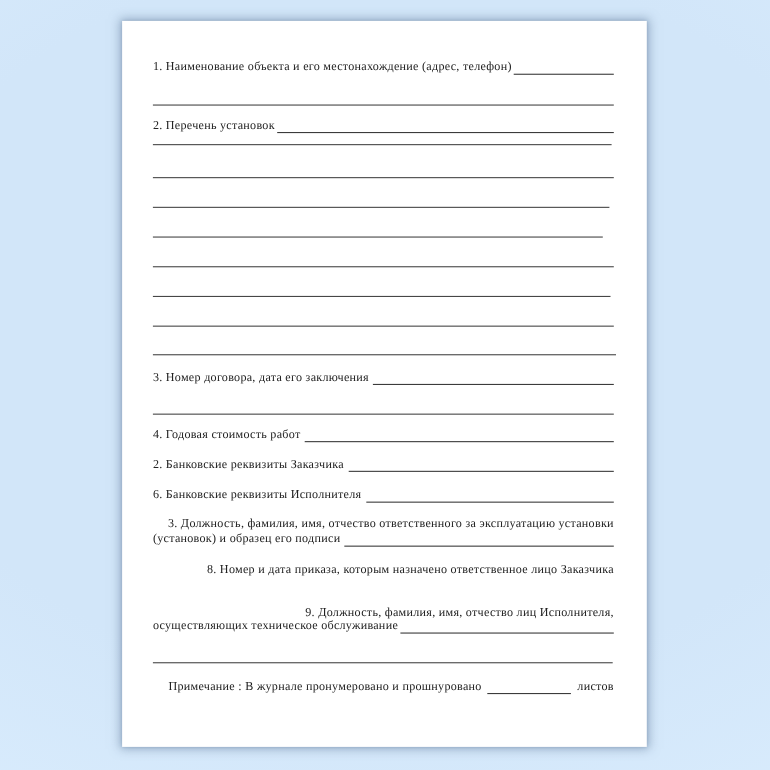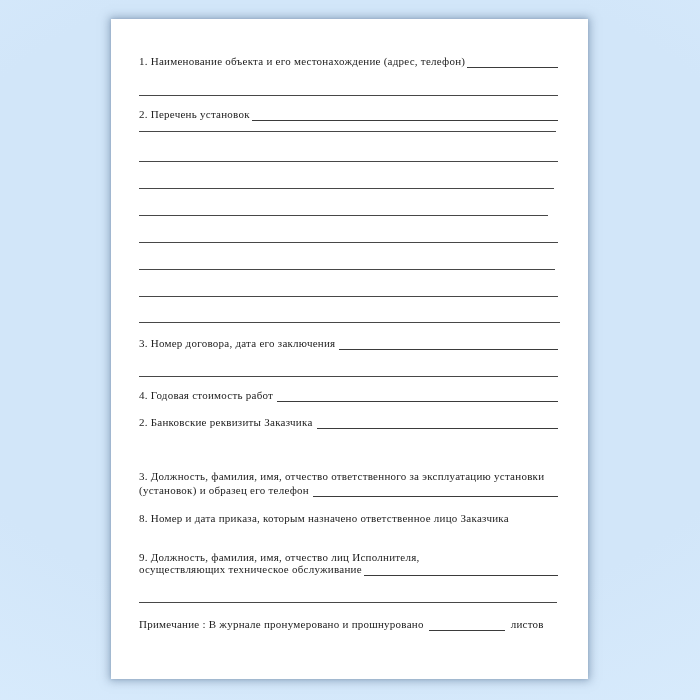--- a/index.html
+++ b/index.html
@@ -28,20 +28,21 @@
     left: 28px;
     right: 30px;
     height: 14px;
     display: flex;
     align-items: flex-end;
     font-size: 11px;
     line-height: 14px;
     letter-spacing: 0.25px;
     color: #222222;
     white-space: nowrap;
+    justify-content: flex-end;
   }
   .lbl { white-space: nowrap; }
   .fill {
     flex: 1;
     min-width: 8px;
     height: 100%;
     border-bottom: 1.2px solid #3b3b3b;
     margin-left: 2px;
   }
   .fill.gap { margin-left: 4px; }
@@ -91,26 +92,30 @@
   <div class="row" style="top:369px">
     <span class="lbl">4. Годовая стоимость работ</span>
     <span class="fill gap"></span>
   </div>
 
   <div class="row" style="top:396px">
     <span class="lbl">2. Банковские реквизиты Заказчика</span>
     <span class="fill gap"></span>
   </div>
 
+  <div class="row" style="top:424px">
+    <span class="lbl">6. Банковские реквизиты Исполнителя</span>
+    <span class="fill gap"></span>
+  </div>
 
   <div class="row" style="top:450px">
     <span class="lbl">3. Должность, фамилия, имя, отчество ответственного за эксплуатацию установки</span>
   </div>
   <div class="row" style="top:464px">
-    <span class="lbl">(установок) и образец его телефон</span>
+    <span class="lbl">(установок) и образец его подписи</span>
     <span class="fill gap"></span>
   </div>
 
   <div class="row" style="top:492px">
     <span class="lbl">8. Номер и дата приказа, которым назначено ответственное лицо Заказчика</span>
   </div>
 
   <div class="row" style="top:531px">
     <span class="lbl">9. Должность, фамилия, имя, отчество лиц Исполнителя,</span>
   </div>

